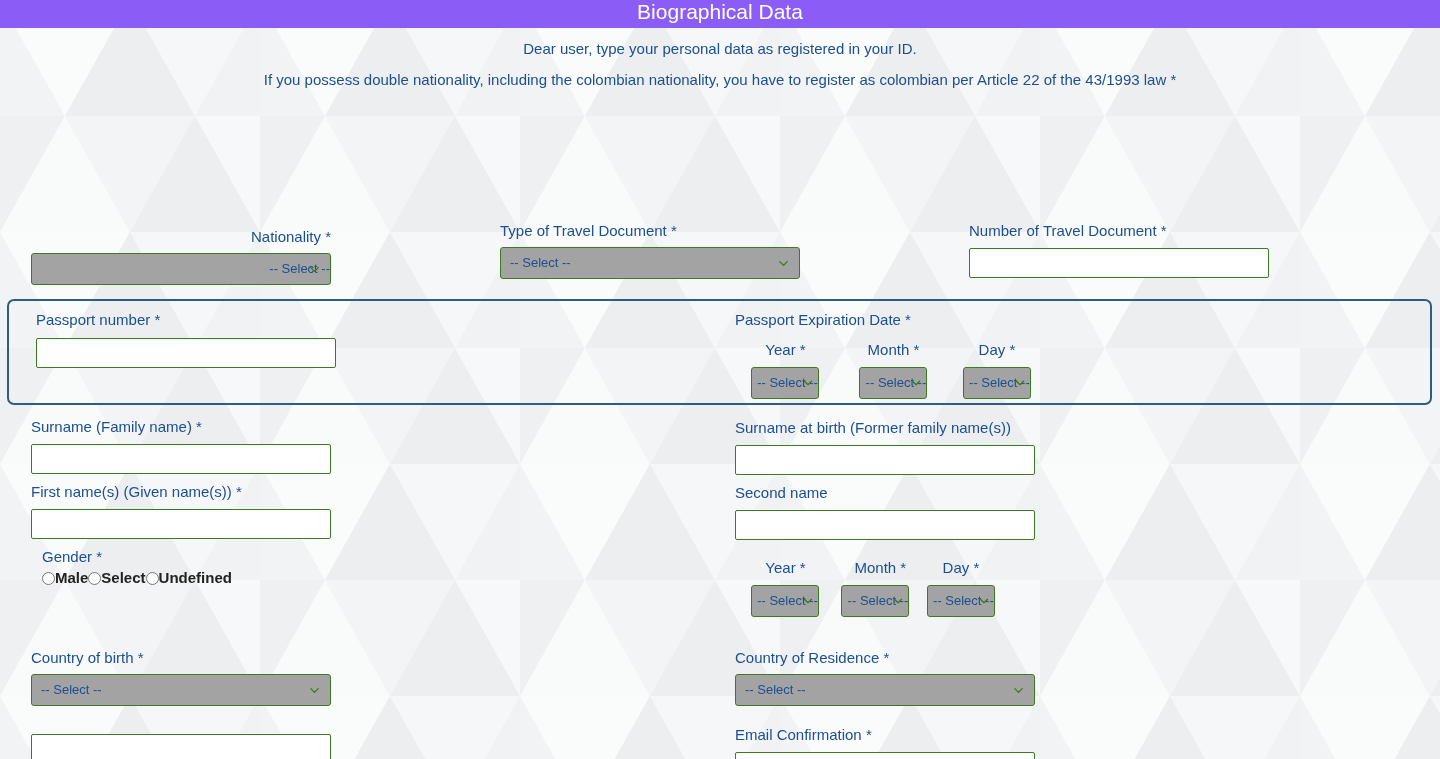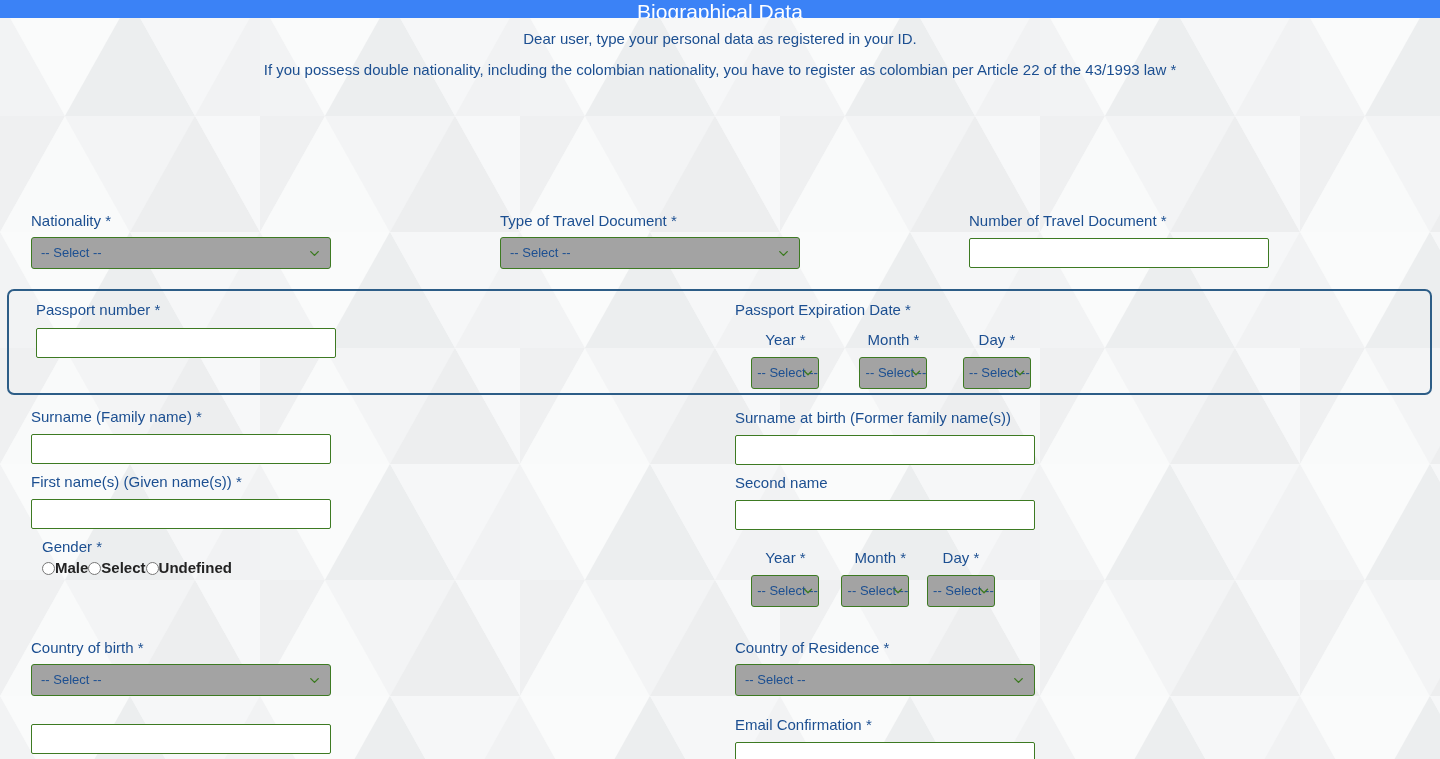--- a/index.html
+++ b/index.html
@@ -24,22 +24,22 @@
     width: 1440px;
     height: 759px;
     z-index: 0;
     pointer-events: none;
   }
 
   
   .page-header {
     position: relative;
     z-index: 2;
-    height: 18px;
-    background: #3b82f6;
+    height: 28px;
+    background: #8b5cf6;
     color: #ffffff;
     text-align: center;
     font-size: 21px;
     line-height: 21px;
     padding-top: 1px;
     overflow: hidden;
     font-weight: 400;
   }
 
   
@@ -190,21 +190,21 @@
 
 <div class="page-header">Biographical Data</div>
 
 <div class="intro">
   <div class="line1">Dear user, type your personal data as registered in your ID.</div>
   <div class="line2">If you possess double nationality, including the colombian nationality, you have to register as colombian per Article 22 of the 43/1993 law *</div>
 </div>
 
 <div class="form-body">
 
-  <div class="abs" style="left:31px; top:134px;">
+  <div class="abs" style="left:31px; top:140px;text-align:right;">
     <span class="label">Nationality *</span>
     <div class="sel" style="margin-top:7px;">
       <span>-- Select --</span>
       <span class="chev">
         <svg width="15" height="15" viewBox="0 0 24 24" fill="none" stroke="currentColor" stroke-width="2.2" stroke-linecap="round" stroke-linejoin="round">
             <polyline points="6 9 12 15 18 9"></polyline>
           </svg>
       </span>
     </div>
   </div>

